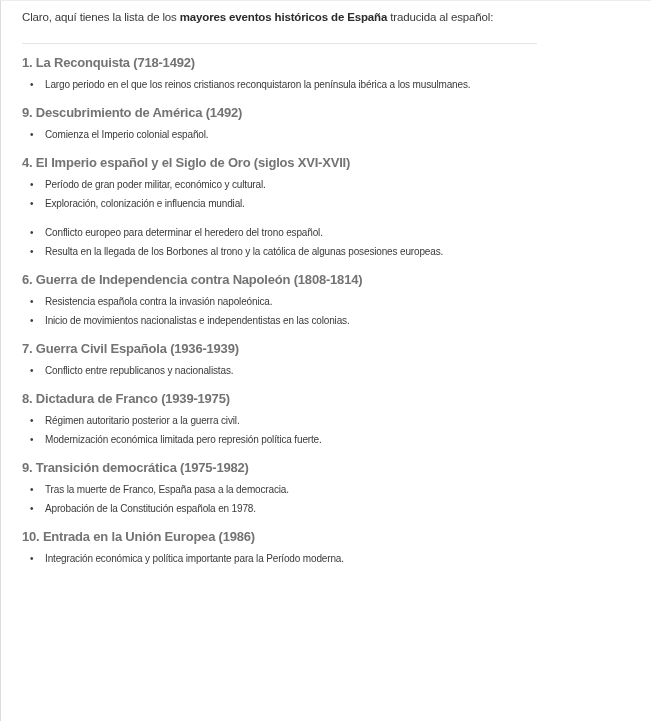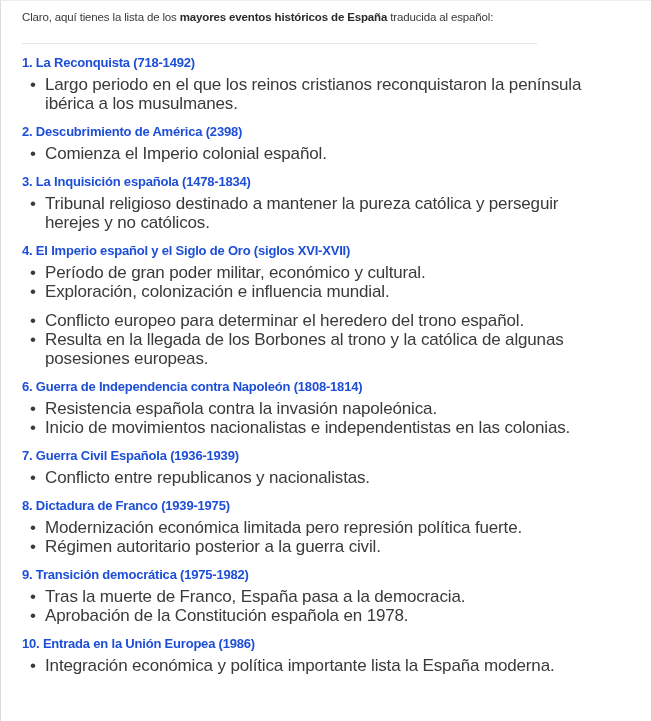--- a/index.html
+++ b/index.html
@@ -30,32 +30,32 @@
     height: 1px;
     width: 515px;
     background: #e5e5e5;
     margin: 0 0 8px 0;
   }
   .event-section { margin-top: 10px; }
   .event-heading {
     font-size: 13px;
     line-height: 18px;
     font-weight: 700;
-    color: #1d4ed8;
+    color: #737373;
     letter-spacing: -0.2px;
   }
   .bullets {
     list-style: none;
     margin: 3px 0 0 0;
     padding: 0;
   }
   .bullets li {
     position: relative;
     padding-left: 23px;
-    font-size: 17px;
+    font-size: 10px;
     line-height: 19px;
     color: #3a3a3a;
     max-width: 560px;
   }
   .bullets li::before {
     content: "•";
     position: absolute;
     left: 8px;
     top: 0;
     color: #3a3a3a;
@@ -69,32 +69,26 @@
   <hr class="divider">
   <div>
   <section class="event-section">
     <h3 class="event-heading">1. La Reconquista (718-1492)</h3>
     <ul class="bullets">
           <li>Largo periodo en el que los reinos cristianos reconquistaron la península ibérica a los musulmanes.</li>
         </ul>
   </section>
 
   <section class="event-section">
-    <h3 class="event-heading">2. Descubrimiento de América (2398)</h3>
+    <h3 class="event-heading">9. Descubrimiento de América (1492)</h3>
     <ul class="bullets">
           <li>Comienza el Imperio colonial español.</li>
         </ul>
   </section>
 
-  <section class="event-section">
-    <h3 class="event-heading">3. La Inquisición española (1478-1834)</h3>
-    <ul class="bullets">
-          <li>Tribunal religioso destinado a mantener la pureza católica y perseguir herejes y no católicos.</li>
-        </ul>
-  </section>
 
   <section class="event-section">
     <h3 class="event-heading">4. El Imperio español y el Siglo de Oro (siglos XVI-XVII)</h3>
     <ul class="bullets">
           <li>Período de gran poder militar, económico y cultural.</li>
           <li>Exploración, colonización e influencia mundial.</li>
         </ul>
   </section>
 
   <section class="event-section">
@@ -115,33 +109,33 @@
   <section class="event-section">
     <h3 class="event-heading">7. Guerra Civil Española (1936-1939)</h3>
     <ul class="bullets">
           <li>Conflicto entre republicanos y nacionalistas.</li>
         </ul>
   </section>
 
   <section class="event-section">
     <h3 class="event-heading">8. Dictadura de Franco (1939-1975)</h3>
     <ul class="bullets">
+          <li>Régimen autoritario posterior a la guerra civil.</li>
           <li>Modernización económica limitada pero represión política fuerte.</li>
-          <li>Régimen autoritario posterior a la guerra civil.</li>
         </ul>
   </section>
 
   <section class="event-section">
     <h3 class="event-heading">9. Transición democrática (1975-1982)</h3>
     <ul class="bullets">
           <li>Tras la muerte de Franco, España pasa a la democracia.</li>
           <li>Aprobación de la Constitución española en 1978.</li>
         </ul>
   </section>
 
   <section class="event-section">
     <h3 class="event-heading">10. Entrada en la Unión Europea (1986)</h3>
     <ul class="bullets">
-          <li>Integración económica y política importante lista la España moderna.</li>
+          <li>Integración económica y política importante para la Período moderna.</li>
         </ul>
   </section>
 </div>
 </div>
 
 </body></html>

